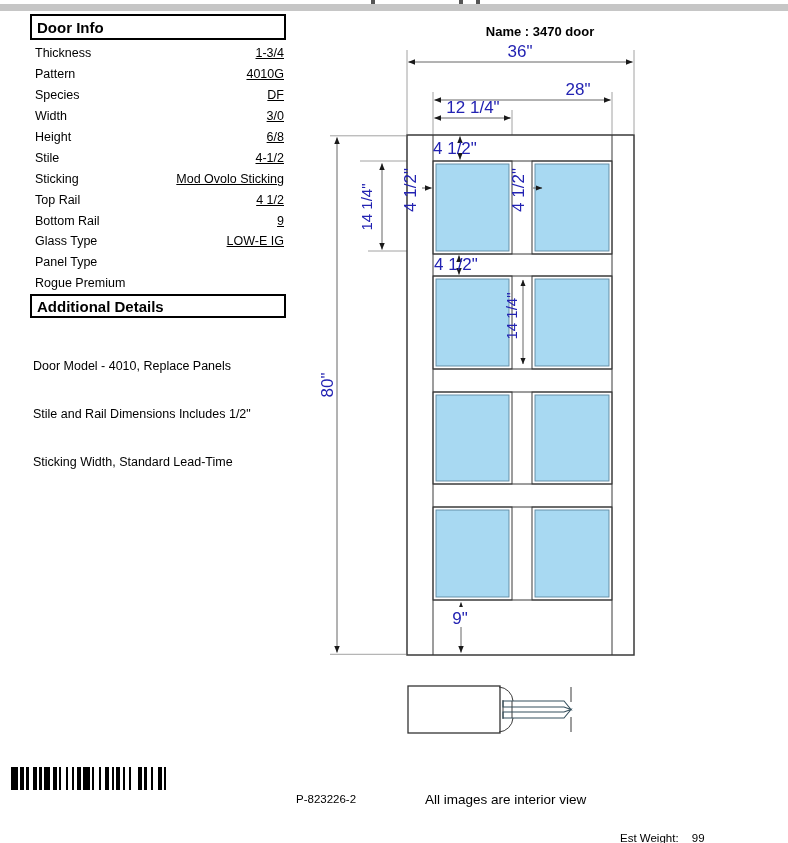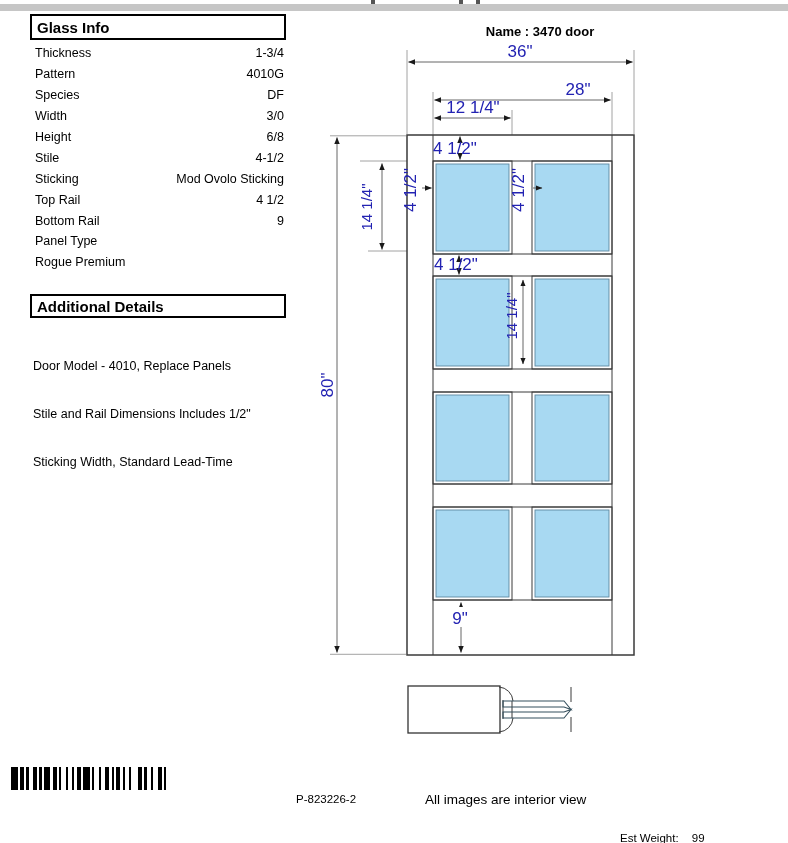--- a/index.html
+++ b/index.html
@@ -11,21 +11,21 @@
   .remnant{position:absolute;top:0;width:4px;height:4px;background:#555;}
 
   
   .panel{position:absolute;left:30px;width:256px;}
   .box-title{border:2px solid #000;background:#fff;font-weight:bold;font-size:15px;
              padding:2px 5px;box-sizing:border-box;height:26px;line-height:20px;}
   .spec-rows{margin-top:3px;}
   .spec-row{display:flex;justify-content:space-between;height:20.9px;align-items:center;
             font-size:12.5px;padding:0 2px 0 5px;}
   .spec-row .lbl{text-align:center;}
-  .spec-row .val{}
+  .spec-row .val{text-decoration:underline;}
   .details-text{margin-top:8px;font-size:12.5px;line-height:16px;padding-left:3px;
                 white-space:pre-wrap;}
 
   
   .name-header{position:absolute;left:440px;top:24px;width:200px;text-align:center;
                font-weight:bold;font-size:13px;}
 
   
   #drawing{position:absolute;left:300px;top:40px;}
   .dim{font-family:"Liberation Sans",sans-serif;font-size:17px;}
@@ -52,21 +52,21 @@
 <body>
 
 <div id="page">
 
   <div class="remnant" style="left:371px;"></div>
   <div class="remnant" style="left:459px;"></div>
   <div class="remnant" style="left:476px;"></div>
   <div class="topbar"></div>
 
   <div class="panel" style="top:14px;">
-    <div class="box-title">Glass Info</div>
+    <div class="box-title">Door Info</div>
     <div class="spec-rows">
       <div class="spec-row">
         <span class="lbl">Thickness</span>
         <span class="val">1-3/4</span>
       </div>
       <div class="spec-row">
         <span class="lbl">Pattern</span>
         <span class="val">4010G</span>
       </div>
       <div class="spec-row">
@@ -89,20 +89,24 @@
         <span class="lbl">Sticking</span>
         <span class="val">Mod Ovolo Sticking</span>
       </div>
       <div class="spec-row">
         <span class="lbl">Top Rail</span>
         <span class="val">4 1/2</span>
       </div>
       <div class="spec-row">
         <span class="lbl">Bottom Rail</span>
         <span class="val">9</span>
+      </div>
+      <div class="spec-row">
+        <span class="lbl">Glass Type</span>
+        <span class="val">LOW-E IG</span>
       </div>
       <div class="spec-row">
         <span class="lbl">Panel Type</span>
         <span class="val"></span>
       </div>
       <div class="spec-row">
         <span class="lbl">Rogue Premium</span>
         <span class="val"></span>
       </div>
     </div>

